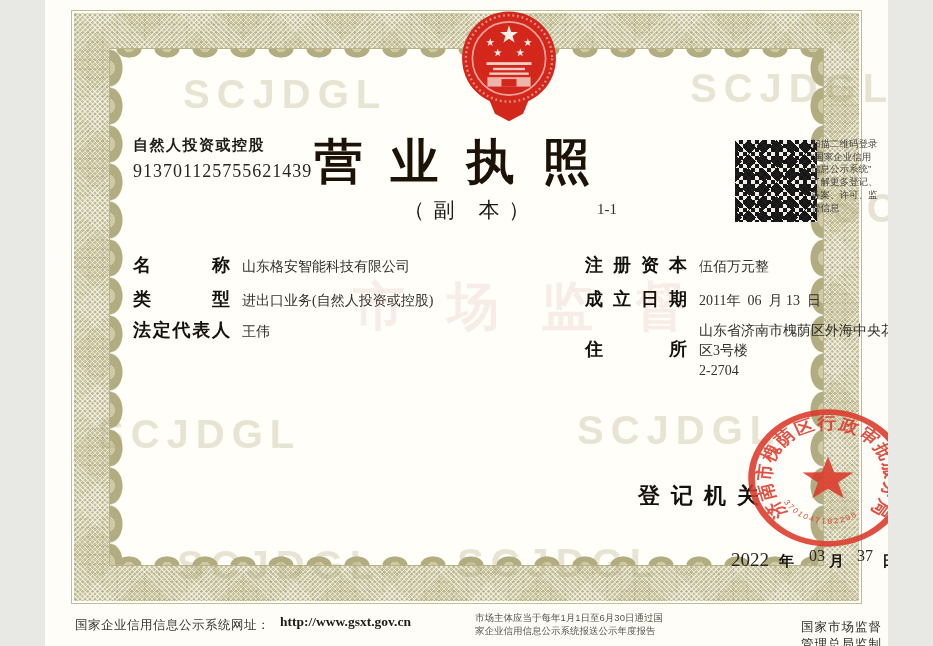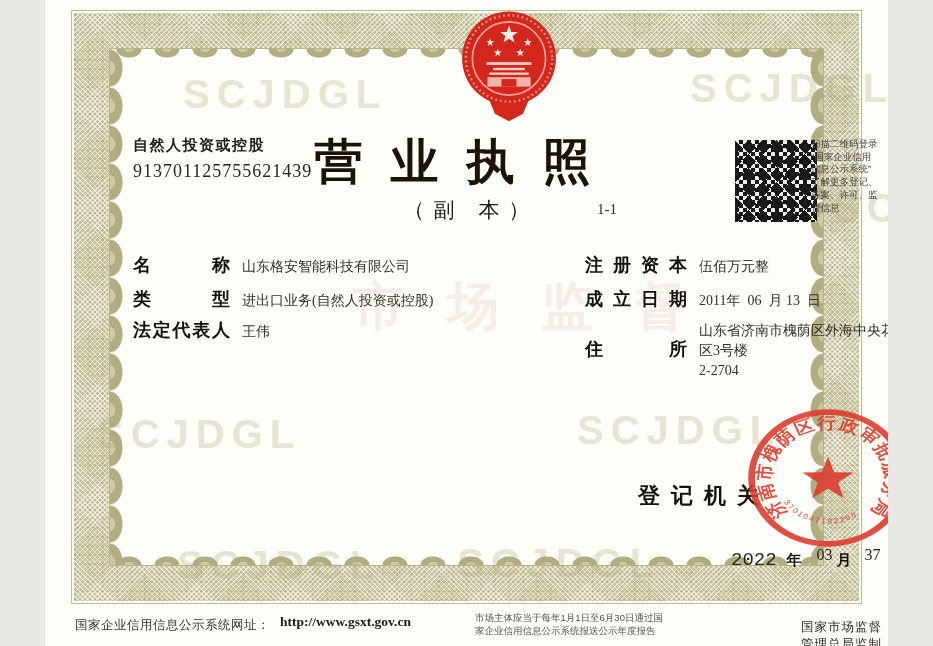--- a/index.html
+++ b/index.html
@@ -83,21 +83,21 @@
   .pos-address{left:540px;top:318px;}
   .pos-address .f-value{width:236px;}
 
   
   .reg-label{position:absolute;left:593px;top:481px;z-index:3;font-size:22px;font-weight:bold;
       letter-spacing:11px;color:#15110d;}
   .stamp{position:absolute;left:697px;top:404px;width:172px;height:148px;z-index:4;opacity:.88;}
   .date-row{position:absolute;left:686px;top:549px;z-index:4;display:flex;align-items:baseline;
       font-size:15px;font-weight:bold;color:#15110d;}
   .date-num{font-family:"Liberation Serif",serif;font-weight:normal;color:#2a2520;}
-  .d-year{font-size:19px;font-family:Liberation Mono, monospace;}
+  .d-year{font-size:19px;}
   .d-ys{margin-left:10px;}
   .d-month{font-size:16px;margin-left:15px;position:relative;top:-5px;}
   .d-ms{margin-left:4px;}
   .d-day{font-size:16px;margin-left:13px;position:relative;top:-5px;}
   .d-ds{margin-left:9px;}
 
   
   .footer-left{position:absolute;left:30px;top:617px;z-index:3;display:flex;align-items:baseline;}
   .footer-left-label{font-size:12.5px;color:#3a3632;letter-spacing:.5px;}
   .footer-url{font-family:"Liberation Serif",serif;font-weight:bold;font-size:13.5px;color:#1e1a16;

